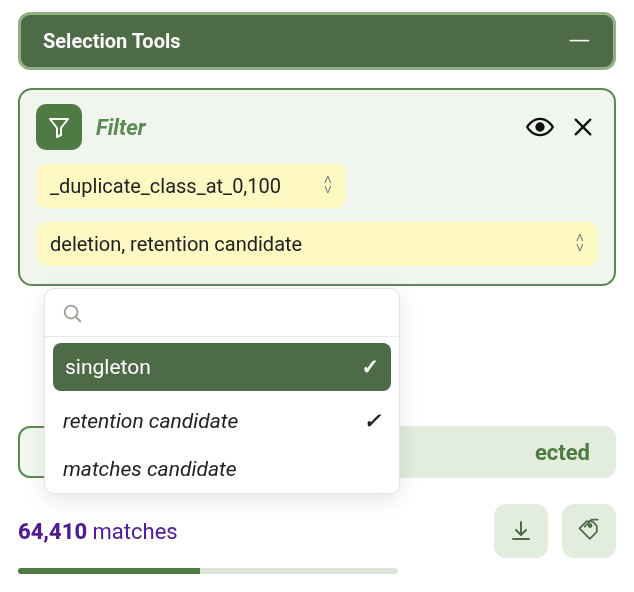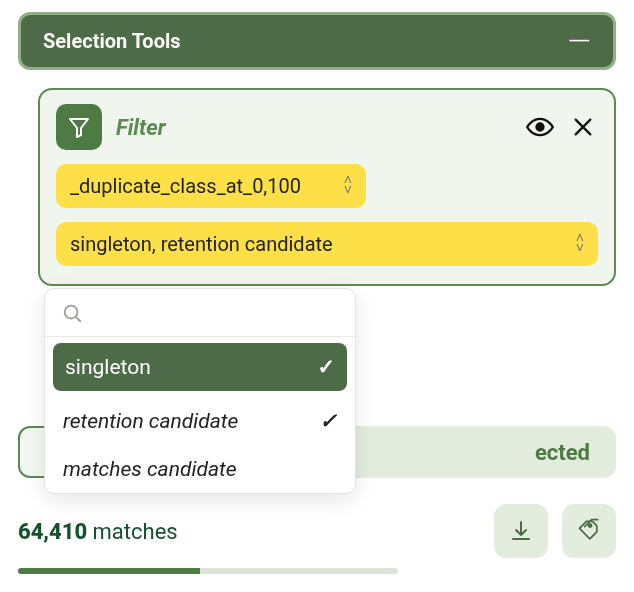--- a/index.html
+++ b/index.html
@@ -39,21 +39,20 @@
   }
 
   
   .filter-card {
     margin-top: 18px;
     border: 2px solid #5d8a52;
     border-radius: 14px;
     background: #f0f5ee;
     padding: 14px 16px 18px 16px;
     position: relative;
-    margin-left: 20px;
   }
   .filter-head {
     display: flex;
     align-items: center;
     gap: 14px;
   }
   .funnel-btn {
     width: 46px;
     height: 46px;
     background: #4e7b44;
@@ -73,21 +72,21 @@
   .filter-head-icons {
     display: flex;
     align-items: center;
     gap: 18px;
     margin-right: 4px;
   }
   .head-icon { cursor: pointer; }
 
   .select {
     margin-top: 14px;
-    background: #fde047;
+    background: #fef9c3;
     border-radius: 10px;
     padding: 10px 14px;
     display: flex;
     align-items: center;
     justify-content: space-between;
     font-size: 20px;
     color: #222;
     cursor: pointer;
     gap: 10px;
   }
@@ -99,21 +98,21 @@
     line-height: 0.7;
     display: flex;
     flex-direction: column;
   }
 
   
   .popover {
     position: absolute;
     top: 288px;
     left: 44px;
-    width: 312px;
+    width: 356px;
     background: #fff;
     border: 1px solid #e2e6df;
     border-radius: 10px;
     box-shadow: 0 6px 22px rgba(0,0,0,0.10);
     z-index: 20;
     overflow: hidden;
   }
   .search-row {
     display: flex;
     align-items: center;
@@ -185,21 +184,21 @@
   .matches-row {
     display: flex;
     align-items: center;
     gap: 14px;
     margin-top: 26px;
     position: relative;
     z-index: 5;
   }
   .matches-text {
     font-size: 22px;
-    color: #14532d;
+    color: #4c1d95;
     flex: 1;
   }
   .matches-text strong { font-weight: 800; }
   .icon-btn {
     width: 54px;
     height: 54px;
     background: #e2edde;
     border-radius: 12px;
     display: flex;
     align-items: center;
@@ -256,21 +255,21 @@
 
   <div class="select narrow">
     <span>_duplicate_class_at_0,100</span>
     <span class="chevrons">
       <span>˄</span>
         <span>˅</span>
     </span>
   </div>
 
   <div class="select full">
-    <span>singleton, retention candidate</span>
+    <span>deletion, retention candidate</span>
     <span class="chevrons">
       <span>˄</span>
         <span>˅</span>
     </span>
   </div>
 </div>
 
 <div class="action-row">
   <div class="selected-pill outline"></div>
   <div class="selected-pill">

